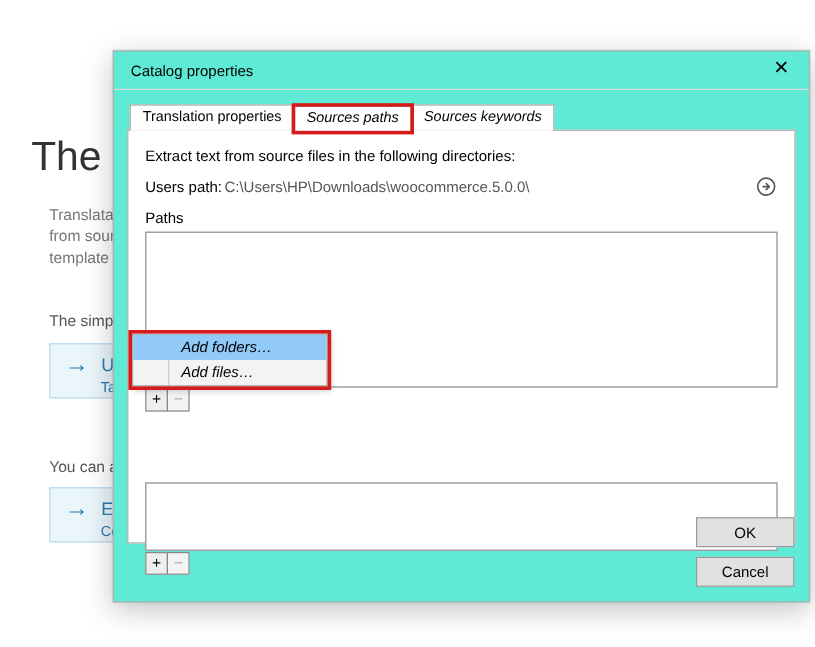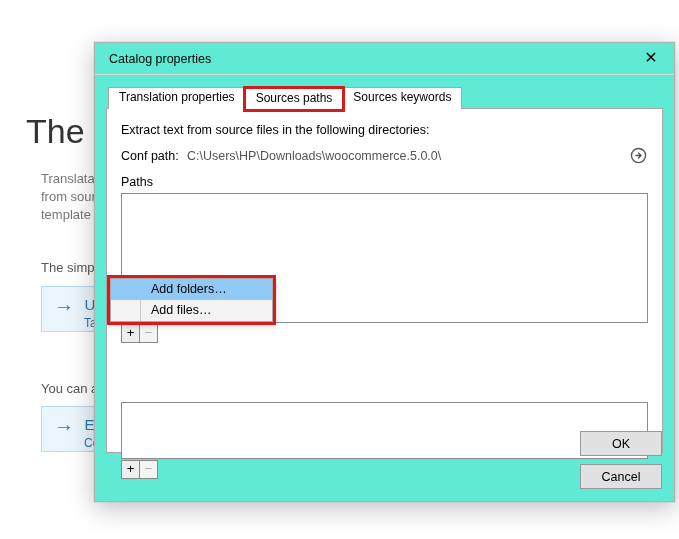--- a/index.html
+++ b/index.html
@@ -24,21 +24,21 @@
   .titlebar { position:relative; height:32px; line-height:32px; padding-left:14px;
               font-size:12.5px; border-bottom:1px solid #dcdcdc; }
   .close-btn { position:absolute; right:0; top:0; width:46px; height:31px;
                text-align:center; line-height:30px; font-size:16px; cursor:pointer;
                font-family:Arial,sans-serif;}
 
   .tabs { position:absolute; left:13px; top:44px; height:22px; display:flex; z-index:2; }
   .tab { border:1px solid #a8a8a8; border-bottom:none; padding:0 10px;
          font-size:12px; background:#fff; position:relative; margin-right:0px;
          cursor:pointer; height:22px; line-height:18px; }
-  .tab + .tab { margin-left:-1px; }
+  .tab + .tab { margin-left:-1px;font-style:italic; }
   .tab.active { background:#fff; z-index:3; border-bottom:2px solid #fff; top:1px; }
   .tab.highlight { outline:3px solid #d41c1c; outline-offset:-1px; z-index:5; }
   .tabpanel { position:absolute; left:11px; top:65px; right:11px; bottom:48px;
               border:1px solid #a8a8a8; background:#fff; }
   .extract-label { position:absolute; left:14px; top:14px; font-size:12.5px; }
   .basepath-label { position:absolute; left:14px; top:40px; font-size:12.5px; }
   .basepath-value { position:absolute; left:80px; top:40px; font-size:12.5px; color:#555; }
   .basepath-arrow { position:absolute; right:14px; top:38px; width:18px; height:18px;
                     cursor:pointer; color:#555; }
   .paths-label { position:absolute; left:14px; top:66px; font-size:12.5px;text-align:right; }
@@ -51,21 +51,21 @@
   .pm-btn + .pm-btn { margin-left:-1px; }
   .pm-btn.disabled { color:#aaa; background:#f4f4f4; cursor:default; }
 
   .paths-box2 { position:absolute; left:14px; right:14px; top:293px; height:57px;
                 border:1px solid #8a8a8a; background:#fff; }
   .pm-row2 { position:absolute; left:14px; top:351px; display:flex; }
 
   .popup { position:absolute; left:15px; top:235px; width:163px;
            background:#f3f3f3; border:1px solid #a8a8a8;
            box-shadow:2px 3px 6px rgba(0,0,0,.25); z-index:20;
-           outline:3px solid #d41c1c; }
+           outline:3px solid #d41c1c;font-style:italic; }
   .popup-item { height:21px; line-height:21px; padding-left:40px;
                 font-size:12.5px; cursor:pointer; position:relative; }
   .popup-item.sel { background:#91c9f7; }
   .popup-sep { position:absolute; left:29px; top:0; bottom:0; width:1px; background:#ccc; }
 
   .dlg-btns { position:absolute; right:12px; bottom:12px; display:flex; gap:8px;flex-direction:column; }
   .dlg-btn { width:82px; height:25px; border:1px solid #999; background:#e1e1e1;
              font-size:12.5px; cursor:pointer; }
 
   svg.arrow-circ { width:17px; height:17px; }
@@ -102,21 +102,21 @@
 
   <div class="tabs">
     <div class="tab">Translation properties</div>
     <div class="tab active highlight">Sources paths</div>
     <div class="tab">Sources keywords</div>
   </div>
 
   <div class="tabpanel">
     <div class="extract-label">Extract text from source files in the following directories:</div>
 
-    <div class="basepath-label">Conf path:</div>
+    <div class="basepath-label">Users path:</div>
     <div class="basepath-value">C:\Users\HP\Downloads\woocommerce.5.0.0\</div>
     <div class="basepath-arrow">
       <svg class="arrow-circ" viewBox="0 0 20 20">
         <circle cx="10" cy="10" r="8.3" fill="none" stroke="#555" stroke-width="1.6"></circle>
         <path d="M7 10 h6 M10 7 l3 3 -3 3" fill="none" stroke="#555" stroke-width="1.6" stroke-linecap="round" stroke-linejoin="round"></path>
       </svg>
     </div>
 
     <div class="paths-label">Paths</div>
     <div class="paths-box"></div>

